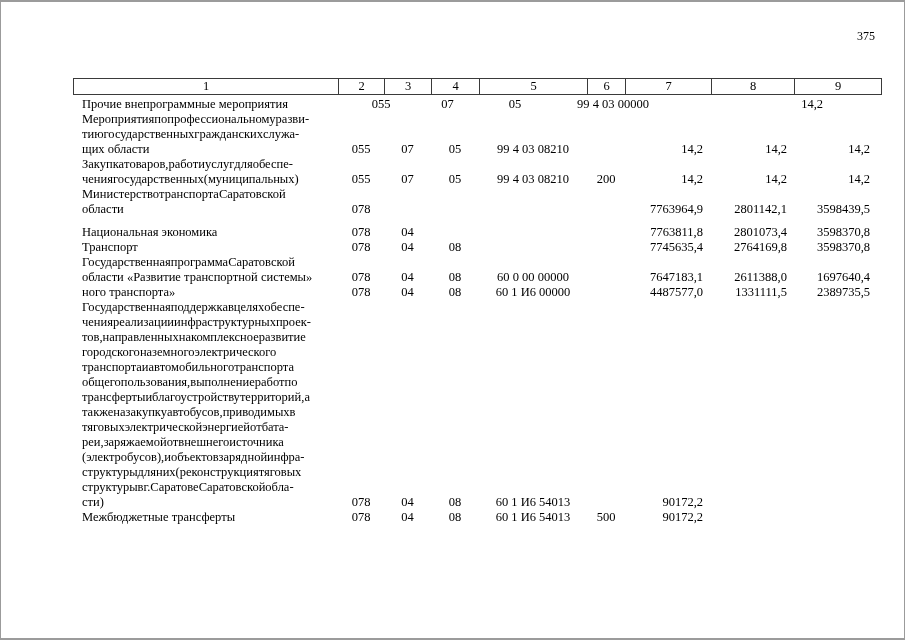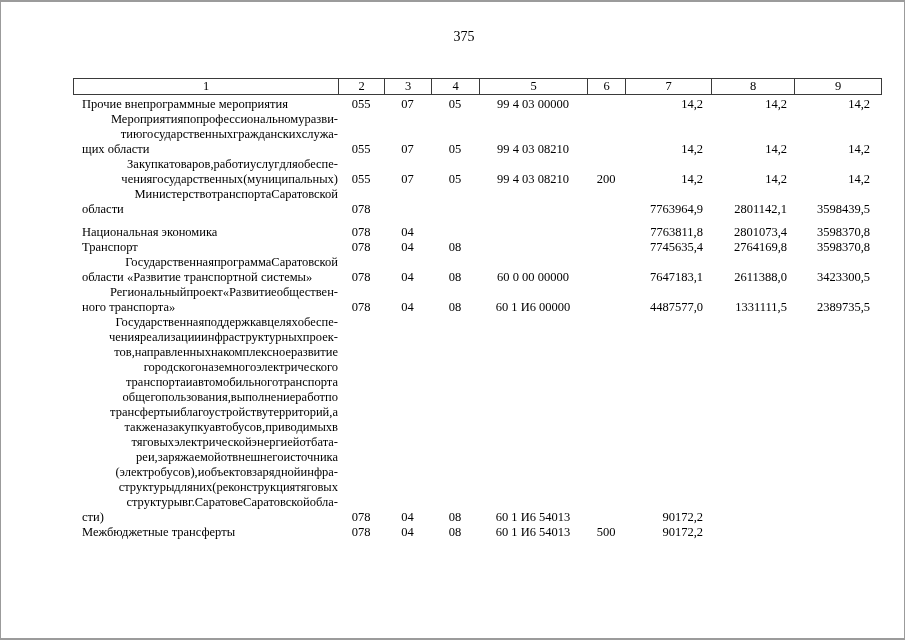--- a/index.html
+++ b/index.html
@@ -10,22 +10,22 @@
     background:var(--paper,#ffffff);
     color:var(--text,#000000);
     font-family:"Liberation Serif","DejaVu Serif",serif;
     border-top:2px solid var(--frame,#9b9b9b);
     border-bottom:2px solid var(--frame,#9b9b9b);
     border-left:1px solid var(--frame,#9b9b9b);
     border-right:1px solid var(--frame,#9b9b9b);
     overflow:hidden;
   }
   .pagenum{
-    position:absolute;top:27px;left:60px;width:806px;
-    text-align:center;font-size:14px;line-height:15px;
+    position:absolute;top:27px;left:68px;width:806px;
+    text-align:right;font-size:12px;line-height:15px;
   }
   .btable{position:absolute;left:72px;top:76px;width:809px;}
   .thead{display:grid;}
   .hcell{
     box-sizing:border-box;
     height:17px;
     display:flex;align-items:center;justify-content:center;
     font-size:12.5px;
     border-top:1px solid var(--table-border,#3a3a3a);
     border-bottom:1px solid var(--table-border,#3a3a3a);
@@ -34,21 +34,21 @@
   .hcell:last-child{border-right:1px solid var(--table-border,#3a3a3a);}
   .tbody{padding-top:2px;}
   .row{display:grid;align-items:end;}
   .row.bold .cell{font-weight:normal;}
   .cell{
     box-sizing:border-box;
     font-size:12.5px;line-height:15px;
     white-space:nowrap;
   }
   .c1{padding-left:9px;width:265px;white-space:normal;}
-  .c1 .jl{display:flex;justify-content:flex-end;width:256px;white-space:pre;}
+  .c1 .jl{display:flex;justify-content:flex-start;width:256px;white-space:pre;}
   .c1 .ll{text-align:left;white-space:nowrap;}
   .v2,.v3,.v4,.v5,.v6{text-align:center;}
   .v7{text-align:right;padding-right:8px;}
   .v8{text-align:right;padding-right:7px;}
   .v9{text-align:right;padding-right:12px;}
 </style>
 </head>
 <body>
 
 <div class="page">
@@ -59,21 +59,21 @@
         <div class="hcell">2</div>
         <div class="hcell">3</div>
         <div class="hcell">4</div>
         <div class="hcell">5</div>
         <div class="hcell">6</div>
         <div class="hcell">7</div>
         <div class="hcell">8</div>
         <div class="hcell">9</div>
       </div>
     <div class="tbody" id="tbody">
-        <div class="row" style="grid-template-columns: 265px 46px 47px 48px 108px 38px 86px 83px 88px;">
+        <div class="row" style="grid-template-columns: 265px 46px 47px 48px 108px 38px 86px 83px 88px; gap: 20px;">
           <div class="cell c1">
             <div class="ll">Прочие внепрограммные мероприятия</div>
           </div>
           <div class="cell v2">055</div>
           <div class="cell v3">07</div>
           <div class="cell v4">05</div>
           <div class="cell v5">99 4 03 00000</div>
           <div class="cell v6"></div>
           <div class="cell v7">14,2</div>
           <div class="cell v8">14,2</div>
@@ -153,25 +153,24 @@
             <div class="jl"><span>Государственная</span><span>программа</span><span>Саратовской</span></div>
             <div class="ll">области «Развитие транспортной системы»</div>
           </div>
           <div class="cell v2">078</div>
           <div class="cell v3">04</div>
           <div class="cell v4">08</div>
           <div class="cell v5">60 0 00 00000</div>
           <div class="cell v6"></div>
           <div class="cell v7">7647183,1</div>
           <div class="cell v8">2611388,0</div>
-          <div class="cell v9">3423300,5</div>
-        </div>
-        <div class="row" style="grid-template-columns: 265px 46px 47px 48px 108px 38px 86px 83px 88px;">
-          <div class="cell c1">
-            <div class="jl"><span>Региональный</span><span>проект</span><span>«Развитие</span><span>обществен-</span></div>
+          <div class="cell v9">1697640,4</div>
+        </div>
+        <div class="row" style="grid-template-columns: 265px 46px 47px 48px 108px 38px 86px 83px 88px;">
+          <div class="cell c1">
             <div class="ll">ного транспорта»</div>
           </div>
           <div class="cell v2">078</div>
           <div class="cell v3">04</div>
           <div class="cell v4">08</div>
           <div class="cell v5">60 1 И6 00000</div>
           <div class="cell v6"></div>
           <div class="cell v7">4487577,0</div>
           <div class="cell v8">1331111,5</div>
           <div class="cell v9">2389735,5</div>

